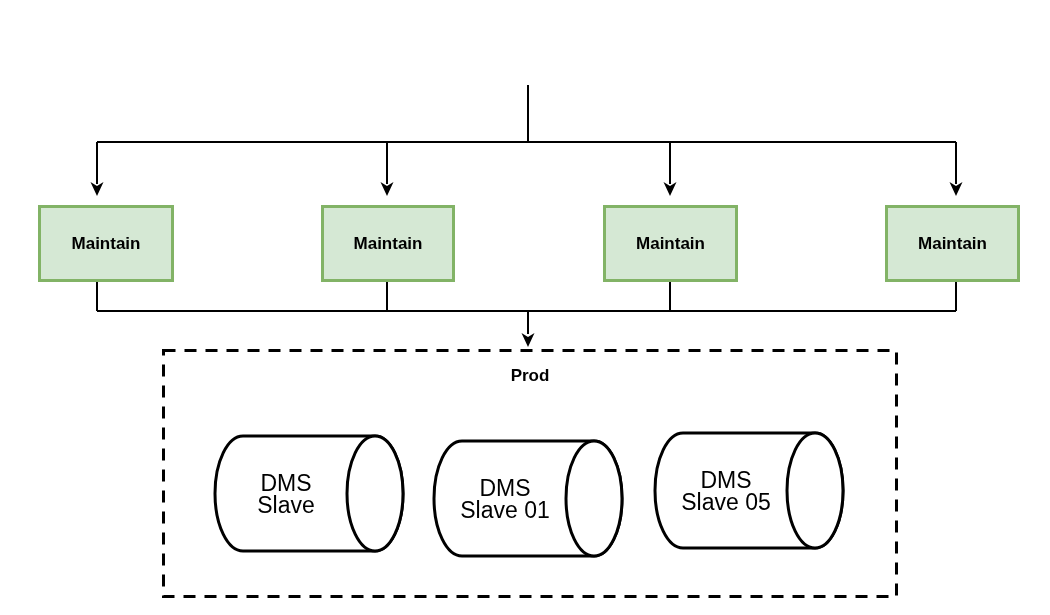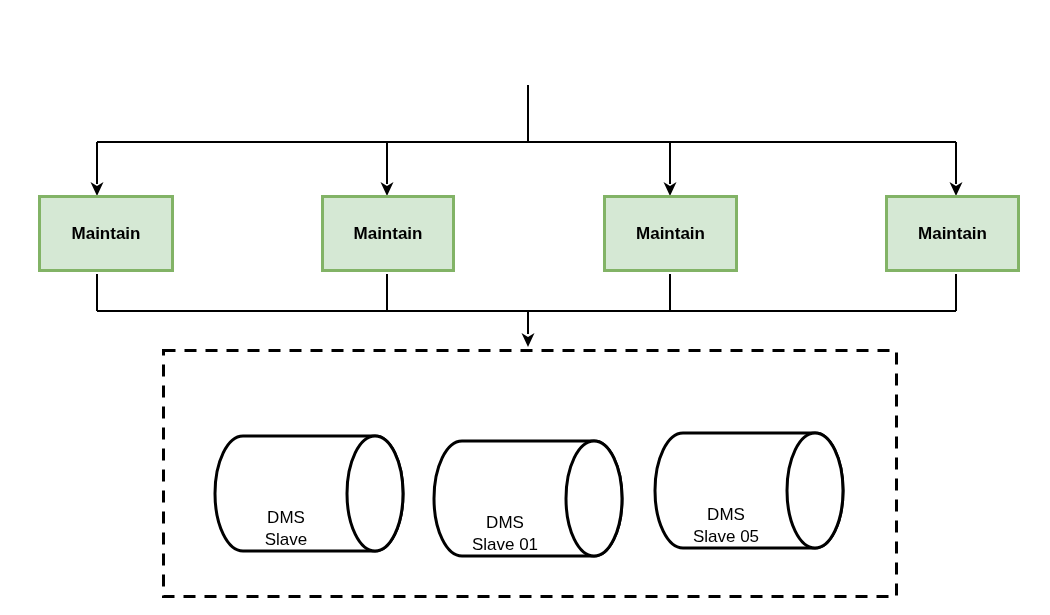--- a/index.html
+++ b/index.html
@@ -55,21 +55,21 @@
   }
   .entry-node {
     left: 37px; top: 5px;
     width: 981px; height: 80px;
     background: #ffffff;
     border: 3px solid var(--line);
     font-weight: bold;
     font-size: 17px;
   }
   .maintain-node {
-    top: 195px;
+    top: 205px;
     height: 77px;
     background: var(--node-fill);
     border: 3px solid var(--node-stroke);
     font-weight: bold;
     font-size: 17px;
   }
   .maintain-1 { left: 38px;  width: 136px; }
   .maintain-2 { left: 321px; width: 134px; }
   .maintain-3 { left: 603px; width: 135px; }
   .maintain-4 { left: 885px; width: 135px; }
@@ -81,22 +81,22 @@
     text-align: center;
     font-weight: bold;
     font-size: 17px;
   }
   .db-label {
     position: absolute;
     width: 142px; height: 115px;
     display: flex;
     flex-direction: column;
     align-items: center;
-    justify-content: flex-end;
-    font-size: 17px;
+    justify-content: center;
+    font-size: 23px;
     line-height: 22px;
     text-align: center;
   }
   .db-label-1 { left: 215px; top: 436px; }
   .db-label-2 { left: 434px; top: 441px; }
   .db-label-3 { left: 655px; top: 433px; }
 </style>
 </head>
 <body>
 
@@ -148,20 +148,21 @@
   <div class="node maintain-node maintain-2">
     <span>Maintain</span>
   </div>
   <div class="node maintain-node maintain-3">
     <span>Maintain</span>
   </div>
   <div class="node maintain-node maintain-4">
     <span>Maintain</span>
   </div>
 
+  <div class="prod-label">Prod</div>
 
   <div class="db-label db-label-1">
     <span>DMS</span>
     <span>Slave</span>
   </div>
   <div class="db-label db-label-2">
     <span>DMS</span>
     <span>Slave 01</span>
   </div>
   <div class="db-label db-label-3">

